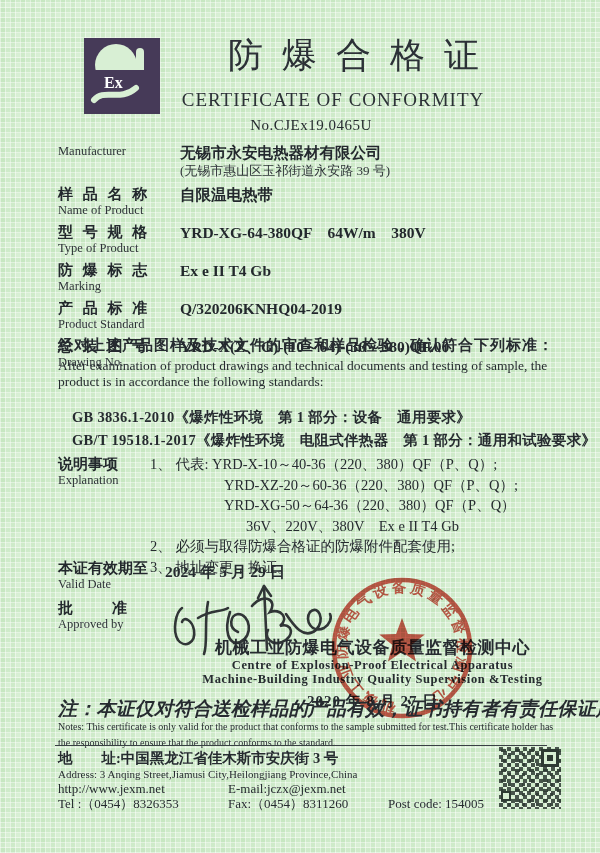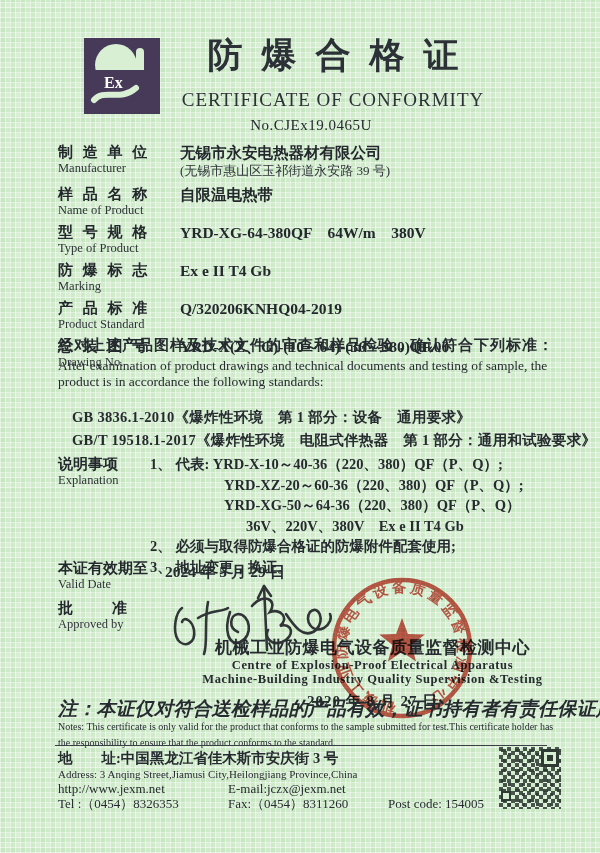--- a/index.html
+++ b/index.html
@@ -14,40 +14,40 @@
     background-image:
       repeating-linear-gradient(0deg, rgba(255,255,255,.45) 0 1px, transparent 1px 5px),
       repeating-linear-gradient(90deg, rgba(255,255,255,.45) 0 1px, transparent 1px 5px),
       repeating-linear-gradient(0deg, rgba(168,216,160,.20) 0 5px, transparent 5px 10px),
       repeating-linear-gradient(90deg, rgba(168,216,160,.20) 0 5px, transparent 5px 10px);
   }
   .abs{ position:absolute; }
   
   .logo{ left:84px; top:38px; width:76px; height:76px; }
   .header-text{ left:168px; top:32px; width:330px; text-align:center; }
-  .title{ font-size:35px; font-weight:bold; letter-spacing:19px; text-indent:19px; color:#2c3137; white-space:nowrap; }
+  .title{ font-size:35px; font-weight:normal; letter-spacing:19px; text-indent:19px; color:#2c3137; white-space:nowrap;text-align:right; }
   .subtitle{ margin-top:10px; font-size:19px; letter-spacing:1px; color:#2c3137; white-space:nowrap; }
   .cert-no{ margin-top:6px; font-size:15px; letter-spacing:.5px; transform:translateX(-22px); }
   .cert-no .num{ margin-left:0; }
   
   .fields{ left:58px; top:144px; width:500px; }
   .frow{ display:grid; grid-template-columns:122px 1fr; margin-bottom:7px; }
   .lab-cn{ font-size:15px; font-weight:bold; letter-spacing:3px; color:#23282d; line-height:17px; white-space:nowrap; }
   .lab-en{ font-size:12.5px; color:#2e3338; line-height:14px; white-space:nowrap; }
   .fval{ font-size:15.5px; font-weight:bold; color:#23282d; line-height:18px; }
   .fval-sub{ font-size:13px; font-weight:normal; color:#2e3338; line-height:16px; margin-top:1px; }
   
   .statement{ left:58px; top:336px; width:500px; }
   .st-cn{ font-size:15px; font-weight:bold; letter-spacing:1px; line-height:19px; }
   .st-en{ font-size:13.5px; line-height:15.5px; margin-top:3px; }
   .standards{ left:72px; top:406px; width:490px; }
   .std-line{ font-size:14.5px; font-weight:bold; letter-spacing:.3px; line-height:23px; white-space:nowrap; }
   
   .explan{ left:58px; top:456px; width:505px; display:grid; grid-template-columns:92px 1fr; }
-  .ex-items{ font-size:14.5px; font-weight:bold; }
+  .ex-items{ font-size:14.5px; font-weight:normal; }
   .ex-line{ line-height:17.5px; margin-bottom:3px; white-space:nowrap; }
   .ind1{ margin-left:74px; }
   .ind2{ margin-left:96px; }
   
   .valid{ left:58px; top:560px; display:grid; grid-template-columns:107px 1fr; width:340px; }
   .vval{ font-size:15.5px; font-weight:bold; padding-top:2px; white-space:nowrap; }
   .approved{ left:58px; top:600px; }
   .sig{ left:168px; top:578px; }
   
   .authority{ left:200px; top:638px; width:345px; text-align:center; }
@@ -86,21 +86,20 @@
     <div class="title">防爆合格证</div>
     <div class="subtitle">CERTIFICATE OF CONFORMITY</div>
     <div class="cert-no">
       <span>No.</span><span class="num">CJEx19.0465U</span>
     </div>
   </div>
 
   <div class="abs fields">
     <div class="frow">
       <div>
-          <div class="lab-cn">制 造 单 位</div>
           <div class="lab-en">Manufacturer</div>
         </div>
       <div>
           <div class="fval">无锡市永安电热器材有限公司</div>
           <div class="fval-sub">(无锡市惠山区玉祁街道永安路 39 号)</div>
         </div>
     </div>
     <div class="frow">
       <div>
           <div class="lab-cn">样 品 名 称</div>

